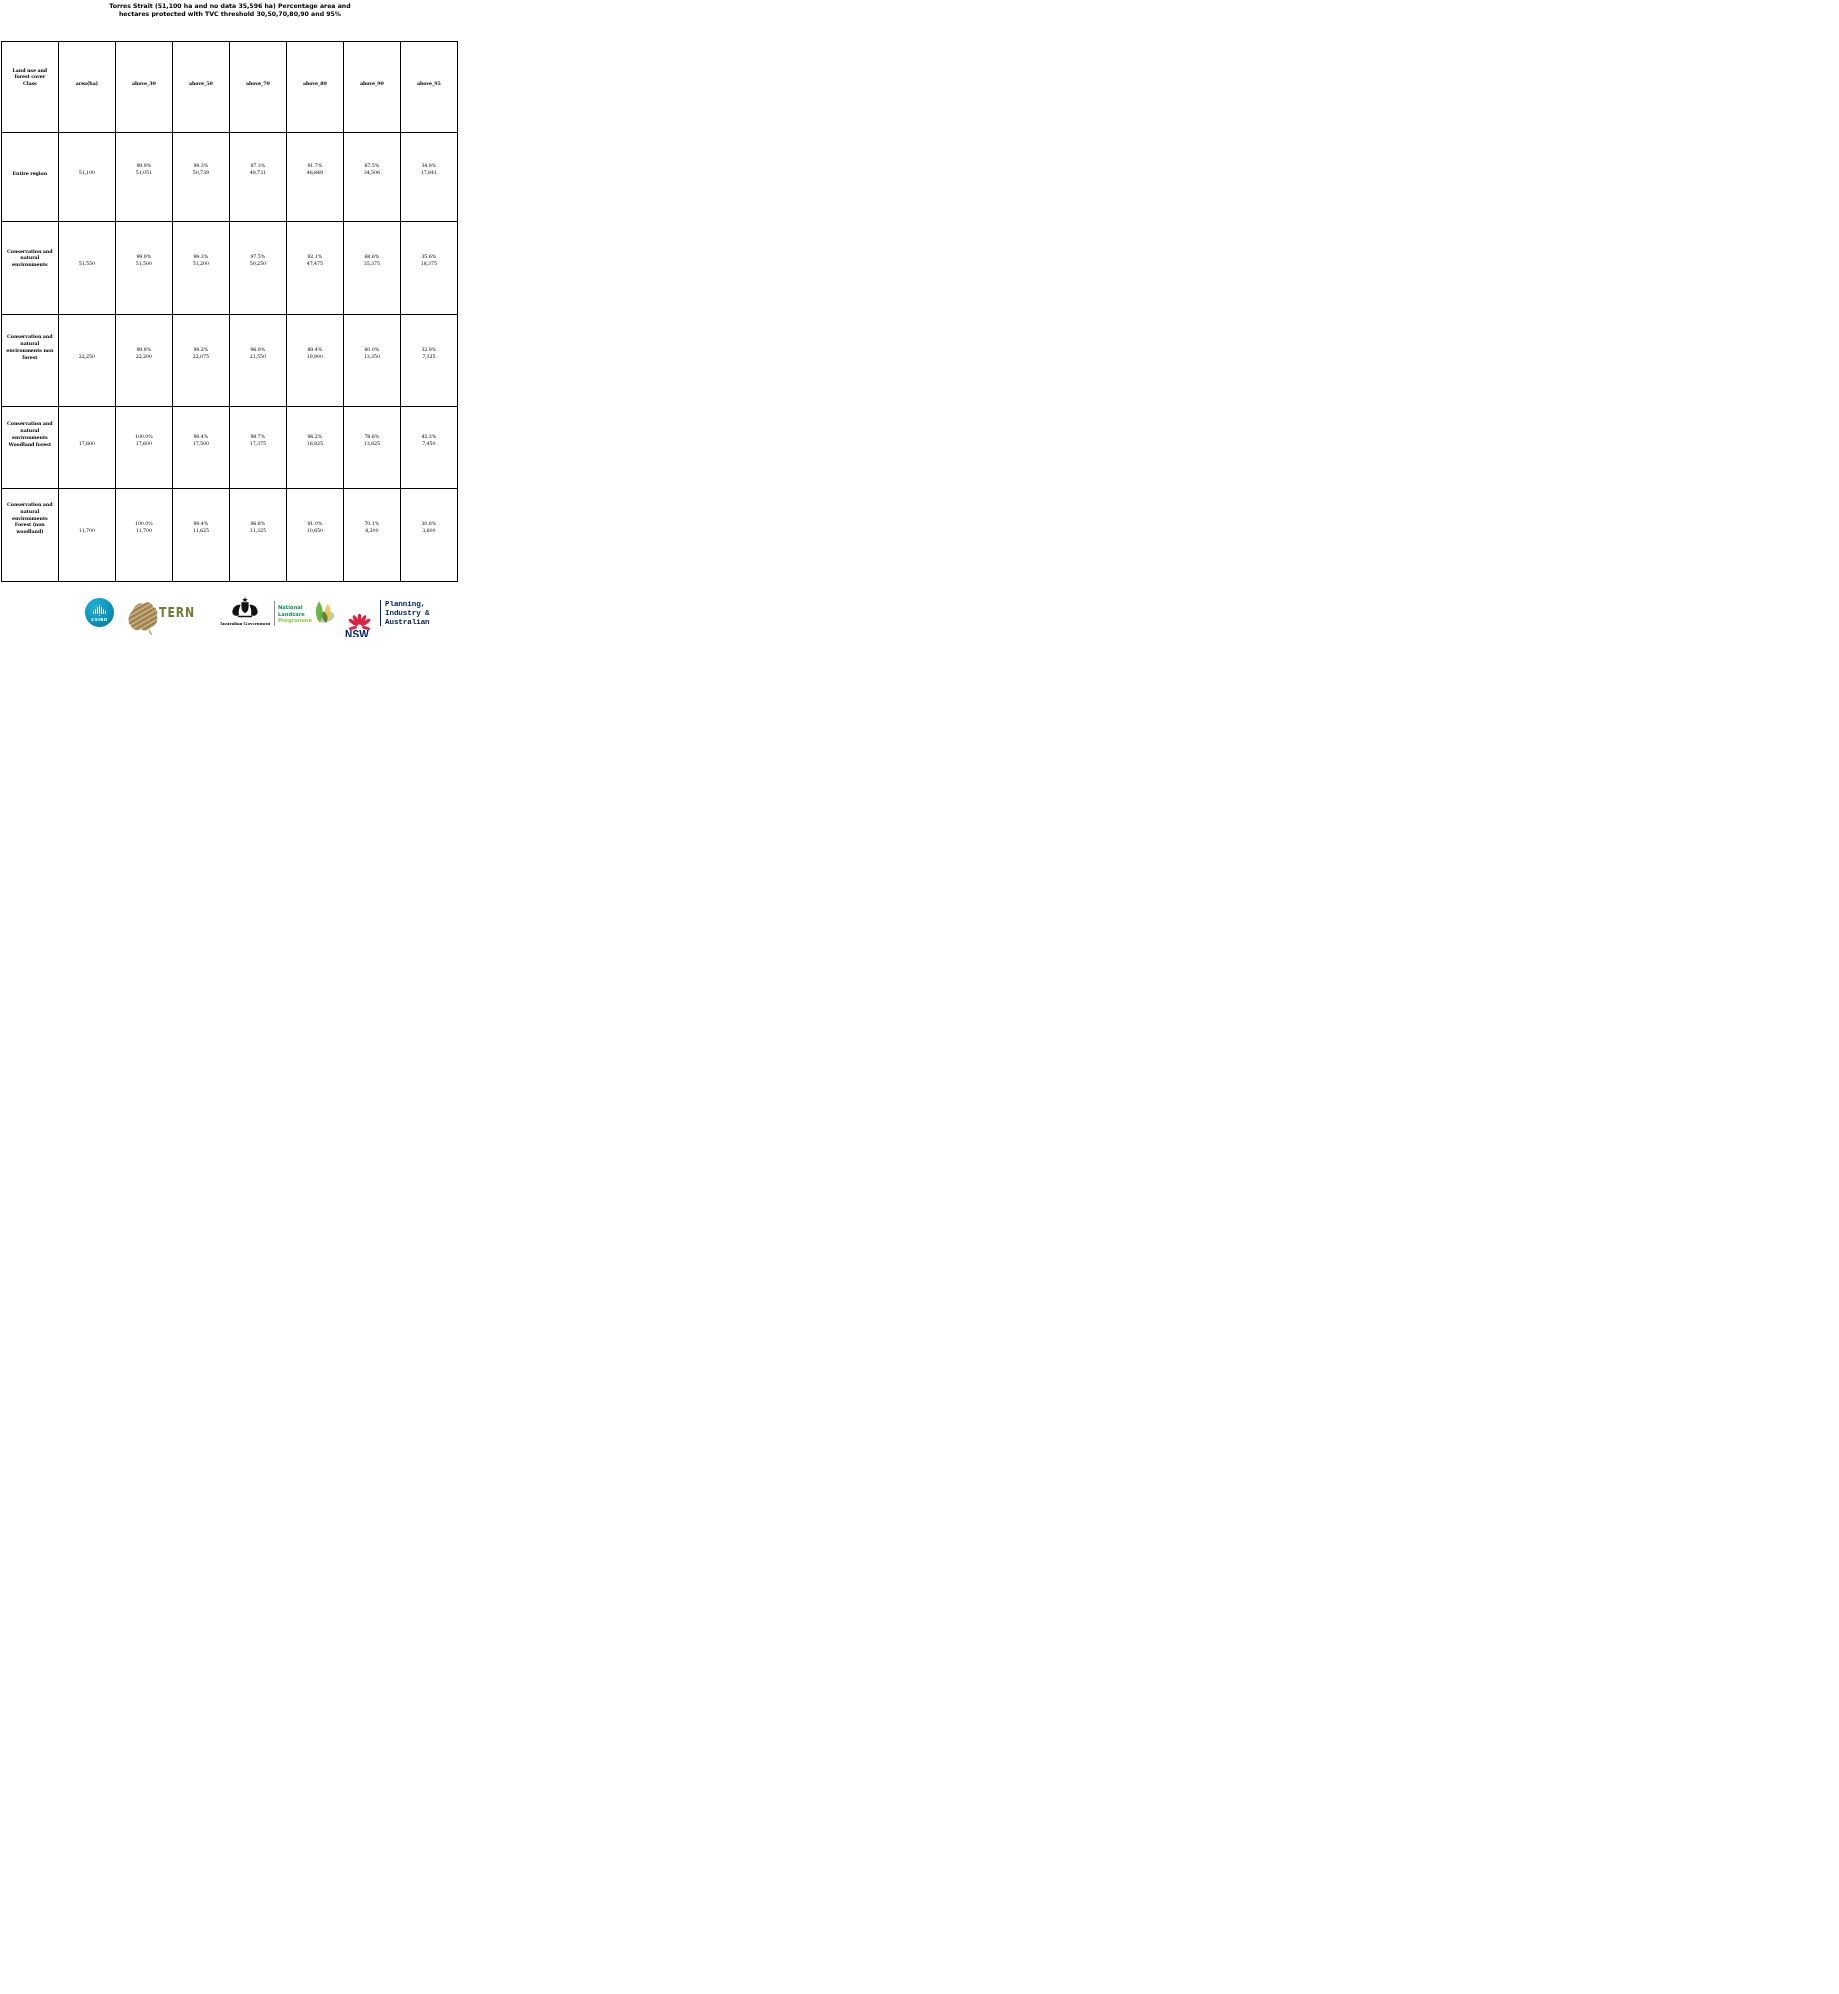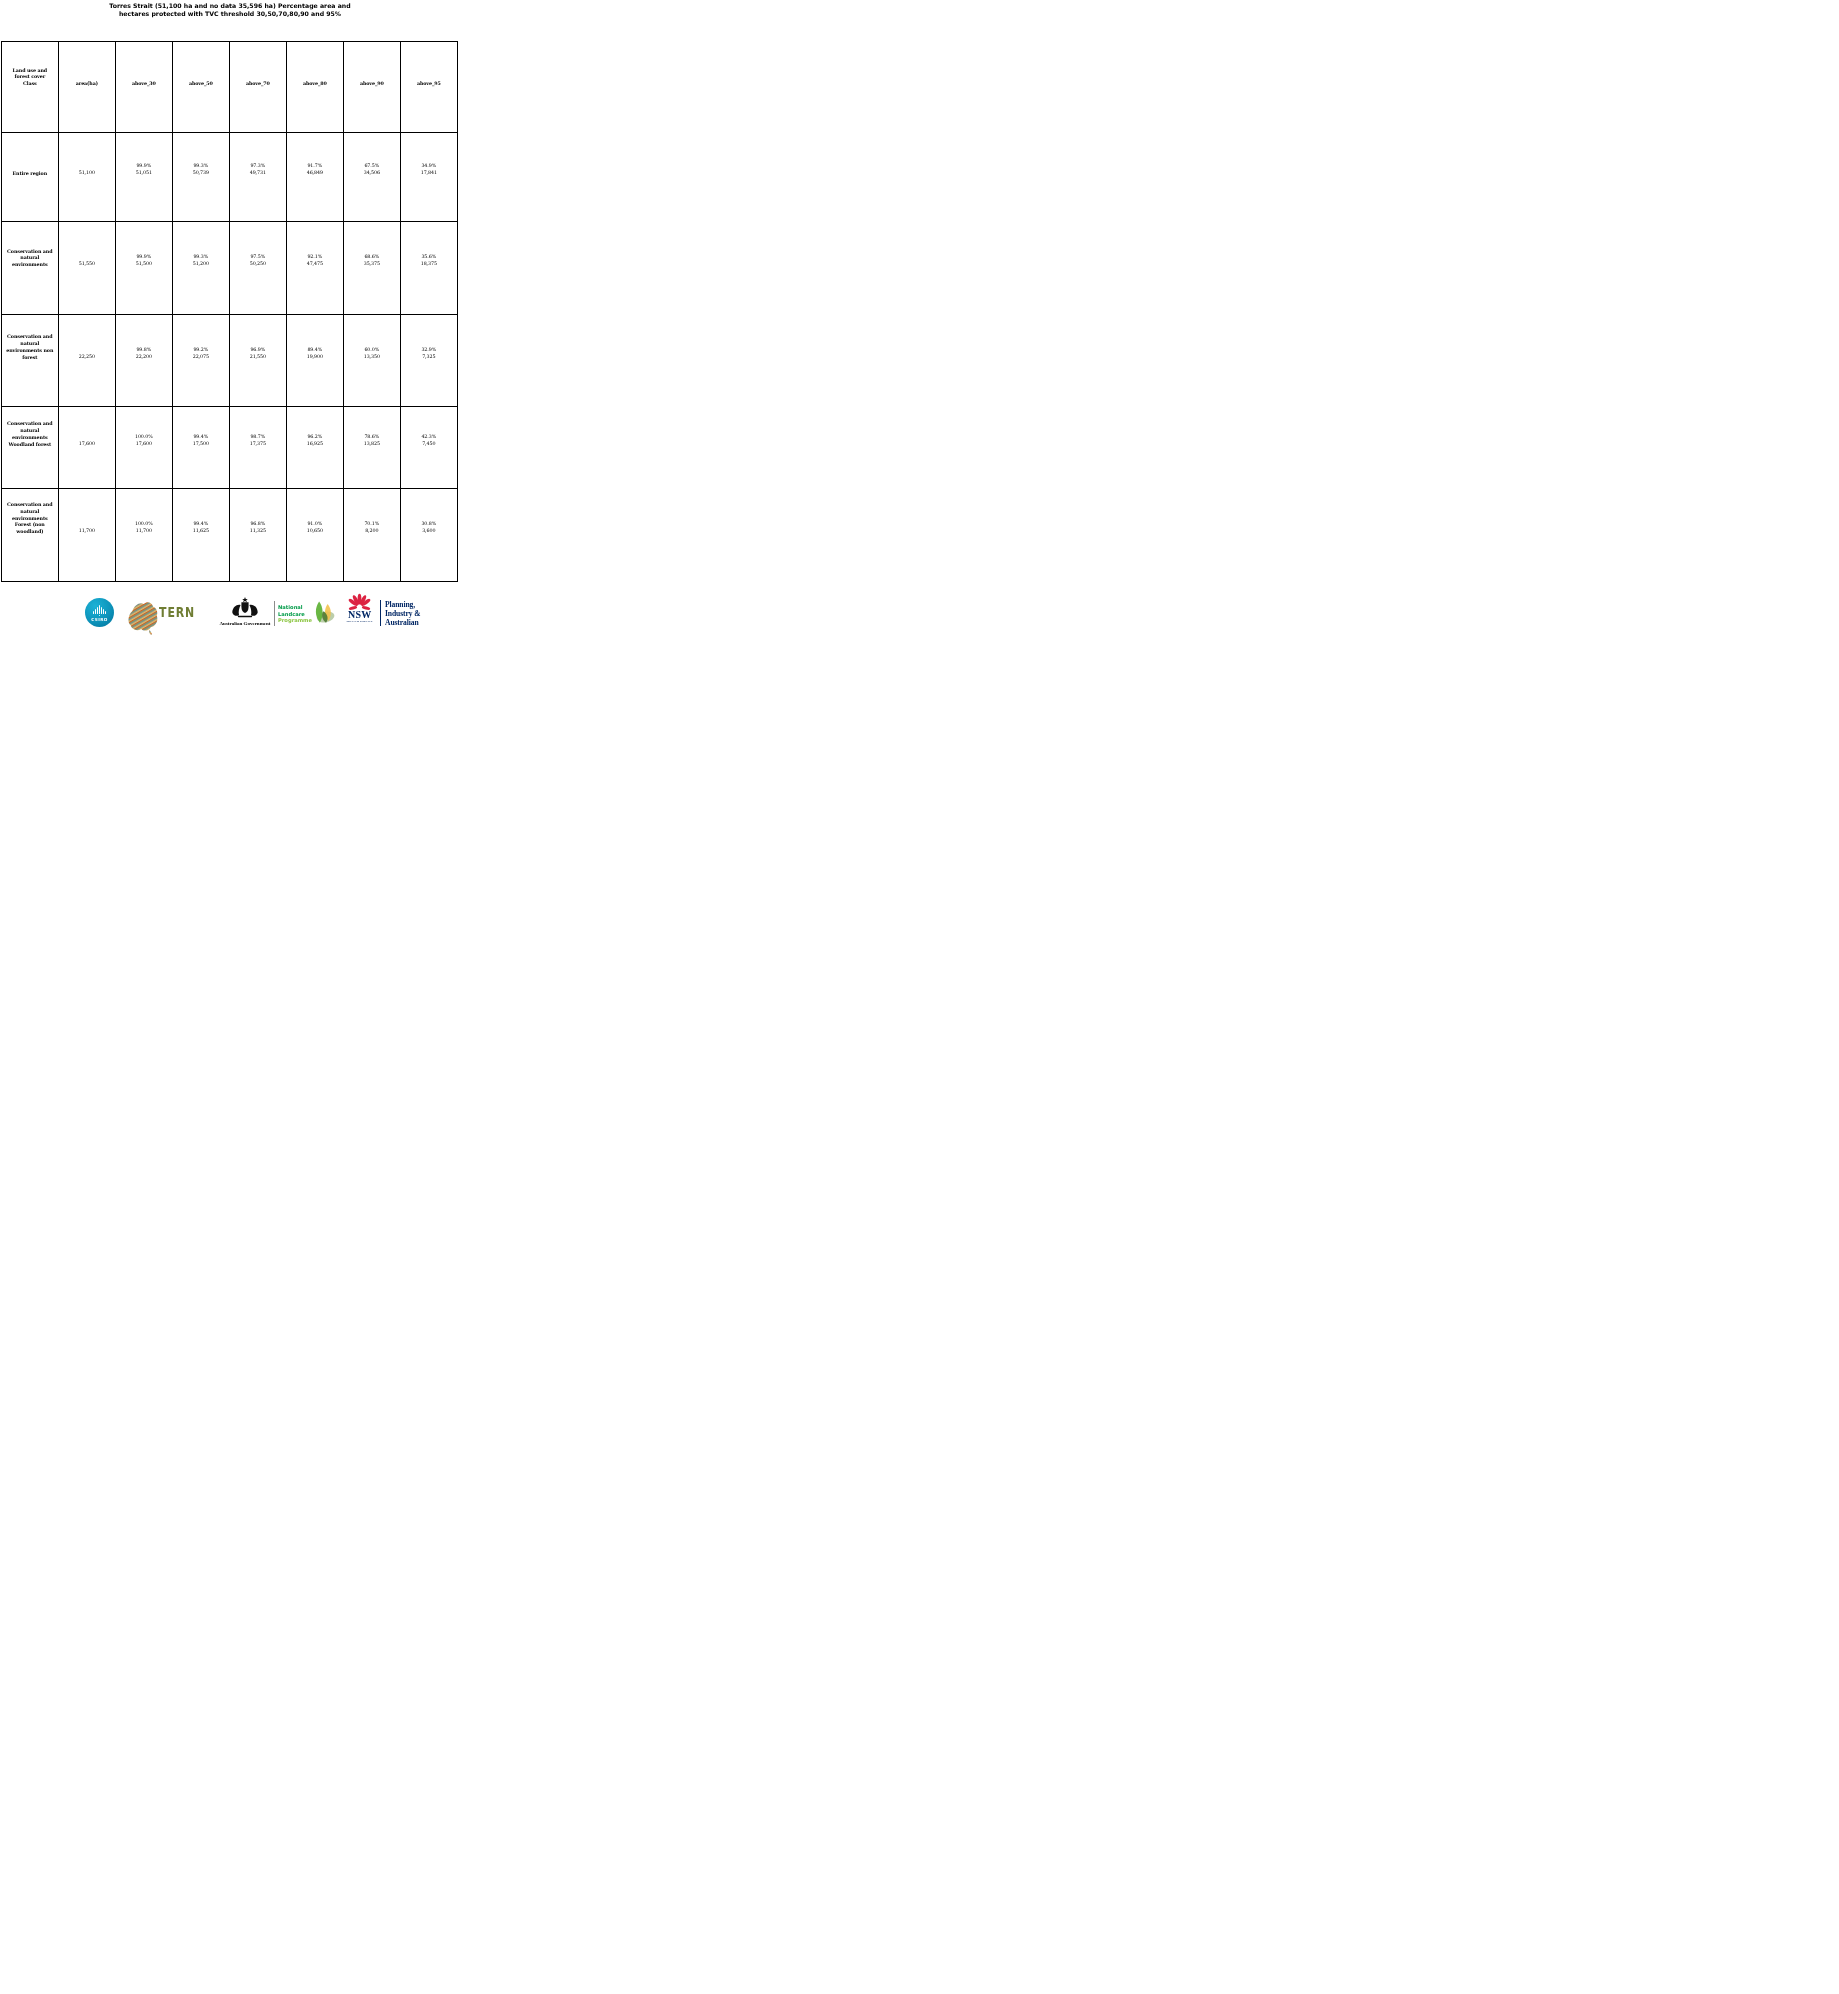--- a/index.html
+++ b/index.html
@@ -46,28 +46,28 @@
   
   #lc-rule{left:274px;top:10.8px;width:0.8px;height:25px;background:#8c8c8c;}
   #landcare{left:278px;top:14.4px;font-family:"DejaVu Sans",sans-serif;font-weight:bold;font-size:5.2px;line-height:6.4px;}
   #landcare .g{color:#009b48;}
   #landcare .lg{color:#8bc540;}
 
   
   #leaves{left:311px;top:9.6px;}
 
   
-  #nsw{left:345px;top:3px;width:29.5px;text-align:center;font-family:Liberation Serif, serif;}
+  #nsw{left:345px;top:23px;width:29.5px;text-align:left;font-family:Liberation Sans, sans-serif;}
   #nsw svg{display:block;margin:0 auto;}
   .nswword{color:#002664;font-weight:bold;font-size:10px;line-height:9.6px;letter-spacing:0.2px;}
   .nswgov{color:#002664;font-weight:bold;font-size:2.8px;letter-spacing:0.6px;margin-top:0.8px;}
 
   
   #pie-rule{left:380px;top:10.4px;width:1px;height:26px;background:#002664;}
-  #pie{left:385px;top:9.6px;color:#002664;font-family:Liberation Serif, serif;font-weight:bold;
+  #pie{left:385px;top:9.6px;color:#002664;font-family:Liberation Mono, monospace;font-weight:bold;
     font-size:7.6px;line-height:9.2px;letter-spacing:-0.1px;}
 </style>
 </head>
 <body>
 
 <div id="title">
   <div>Torres Strait (51,100 ha and no data 35,596 ha) Percentage area and</div>
   <div>hectares protected with TVC threshold 30,50,70,80,90 and 95%</div>
 </div>
 

